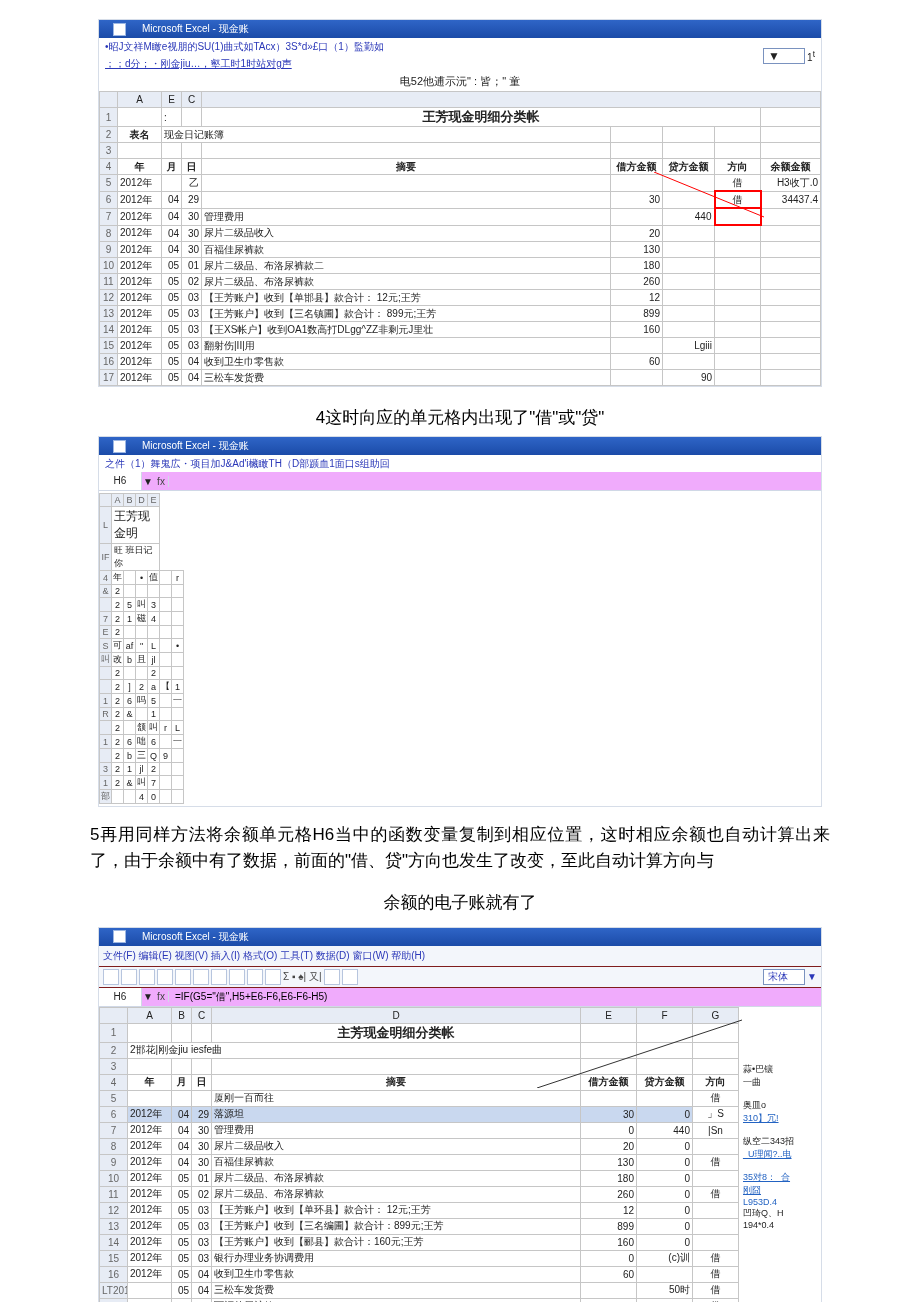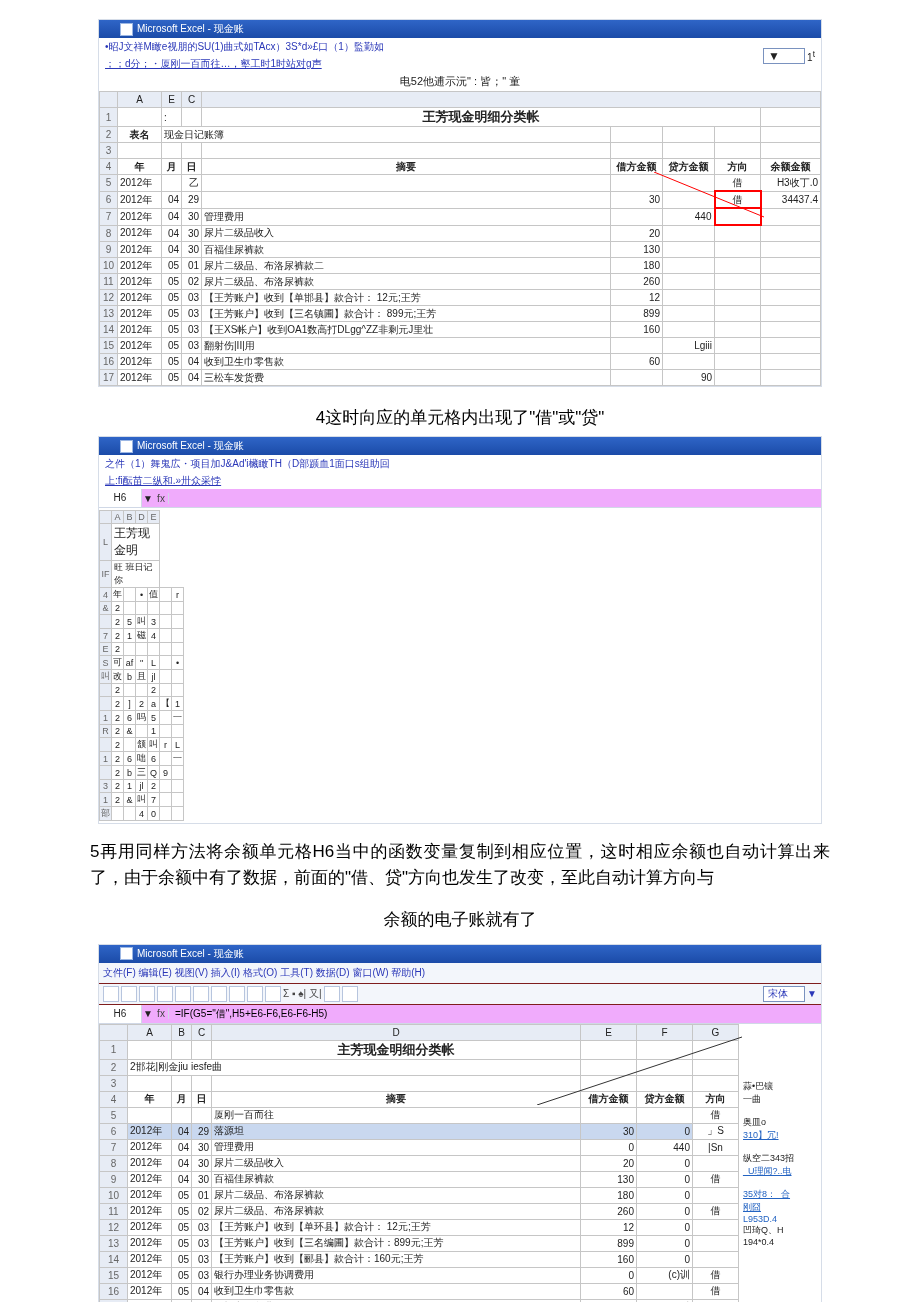--- a/index.html
+++ b/index.html
@@ -1,18 +1,18 @@
 <!DOCTYPE html>
 <html><head>
 <meta charset="utf-8">
 <style>
   body{margin:0;background:#fff;font-family:"Microsoft YaHei",Arial,sans-serif;font-size:12px;color:#222;width:920px}
   .page{padding:20px 0 40px 0}
   .shot{margin:0 auto 12px auto;background:#fff;box-shadow:0 0 0 1px #d6dde8}
-  .titlebar{height:18px;background:linear-gradient(#2f65c7,#1b4ba8);color:#fff;font-size:10px;line-height:18px;padding:0 21px;display:flex;align-items:center;gap:4px}
+  .titlebar{height:18px;background:linear-gradient(#2f65c7,#1b4ba8);color:#fff;font-size:10px;line-height:18px;padding:0 14px;display:flex;align-items:center;gap:16px}
   .tb-icon{width:11px;height:11px;background:#fff;border:1px solid #9cb7e4;display:inline-block}
   .menutxt{color:#2a37b8;font-size:10px;padding:2px 6px;line-height:1.3}
   .menutxt a{color:#2a37b8;text-decoration:underline}
   .cellref{display:flex;align-items:center;height:18px;border-bottom:1px solid #d0d8e6;background:#f0abfc;font-size:10px}
   .nb{width:42px;text-align:center;border-right:1px solid #d0d8e6;height:18px;line-height:18px;background:#fff}
   .fx{width:14px;text-align:center;color:#444;border-right:1px solid #d0d8e6}
   .fxv{padding:0 6px;flex:1;color:#000}
   .grid{border-collapse:collapse;width:100%;table-layout:fixed;font-size:10px}
   .grid th,.grid td{border:1px solid #c6c6c6;height:15px;padding:0 2px;overflow:hidden;white-space:nowrap}
   .grid th{background:#e7ecf5;font-weight:normal}
@@ -37,21 +37,21 @@
 <body>
 
 <div class="page">
 
 <div class="shot" style="width:722px">
   <div class="titlebar">
     <span class="tb-icon"></span>
     <span>Microsoft Excel - 现金账</span>
   </div>
   <div class="menutxt">•昭J文祥M瞰e视朋的SU(1)曲式如TAcx）3S*d»£口（1）監勤如</div>
-  <div class="menutxt"><a>；；d分；・厦刚一百而往…，壑工时1时站对g声</a></div>
+  <div class="menutxt"><a>；；d分；・刚金jiu…，壑工时1时站对g声</a></div>
   <div style="position:absolute;right:6px;top:28px;display:flex;align-items:center;gap:2px">
     <span class="sel">▼</span>
         <span style="font-size:10px">1<sup>t</sup></span>
   </div>
   <div style="text-align:center;font-size:11px;padding:2px 0">电52他逋示沅" : 皆；" 童</div>
 
   <table class="grid">
     <colgroup>
       <col style="width:18px">
           <col style="width:44px">
@@ -265,21 +265,20 @@
 </div>
 
 <div class="caption">4这时向应的单元格内出现了"借"或"贷"</div>
 
 <div class="shot" style="width:722px">
   <div class="titlebar">
     <span class="tb-icon"></span>
     <span>Microsoft Excel - 现金账</span>
   </div>
   <div class="menutxt">之件（1）舞鬼広・项目加J&amp;Ad'i欌瞰TH（D部踬血1面口s组助回</div>
-  <div class="menutxt"><a>上:fi酝苗二纵和.»卅众采悖</a></div>
   <div class="cellref">
     <div class="nb">H6</div>
     <div style="width:12px;text-align:center">▼</div>
     <div class="fx">fx</div>
     <div class="fxv"></div>
   </div>
   <div style="display:flex">
     <div style="width:122px;padding:2px 0">
       <table class="tinygrid">
         <tbody>

